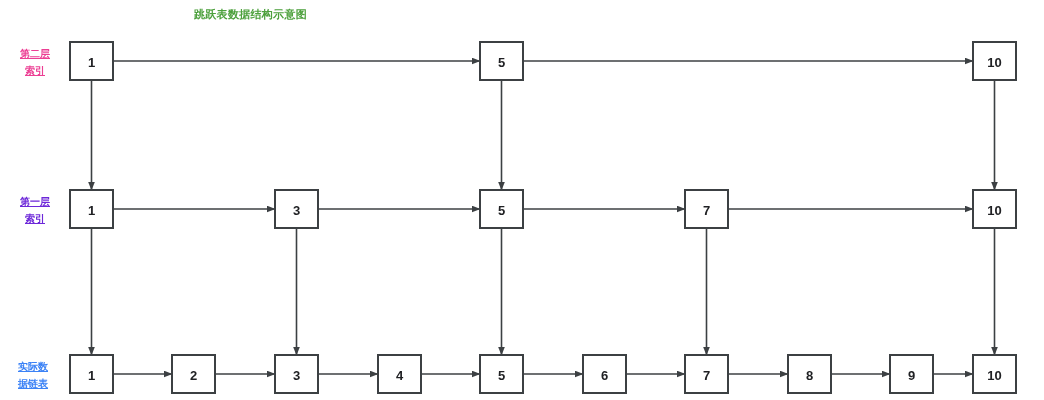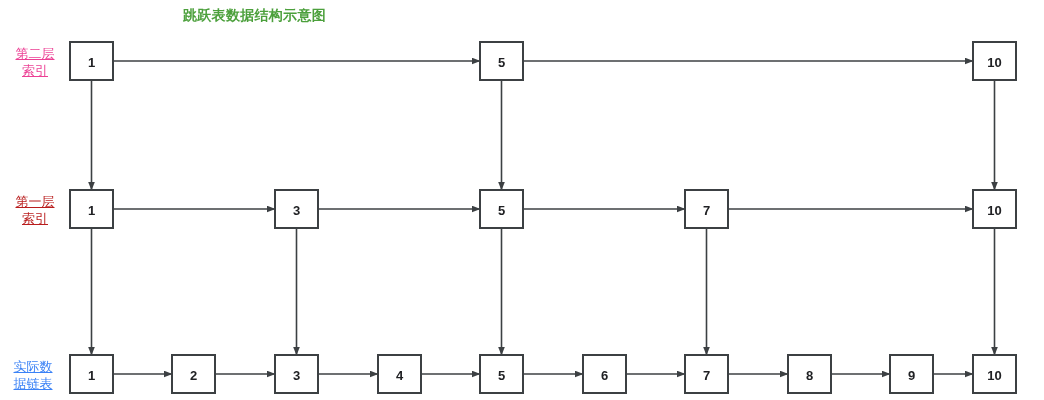--- a/index.html
+++ b/index.html
@@ -14,33 +14,33 @@
     overflow: hidden;
     position: relative;
   }
   #diagram-root {
     position: relative;
     width: 1044px;
     height: 400px;
   }
   #diagram-title {
     position: absolute;
-    left: 183px;
+    left: 194px;
     top: 7px;
-    font-size: 14px;
+    font-size: 11px;
     font-weight: bold;
     letter-spacing: 0.3px;
     white-space: nowrap;
   }
   .row-label {
     position: absolute;
     width: 62px;
     text-align: center;
-    font-size: 13px;
-    font-weight: normal;
+    font-size: 10px;
+    font-weight: bold;
     line-height: 17px;
     white-space: nowrap;
   }
   .row-label .lbl-line {
     display: block;
     text-decoration: underline;
     text-underline-offset: 1px;
   }
   svg#diagram-svg {
     position: absolute;
@@ -173,21 +173,21 @@
           <text x="994.5" y="375" fill="#202124">10</text>
         </g>
       </g>
     </svg>
 
   <div id="row-labels">
       <div class="row-label" style="left: 4px; top: 45px; color: rgb(236, 63, 148);">
         <span class="lbl-line">第二层</span>
         <span class="lbl-line">索引</span>
       </div>
-      <div class="row-label" style="left: 4px; top: 193px; color: #b91c1c;">
+      <div class="row-label" style="left: 4px; top: 193px; color: #6d28d9;">
         <span class="lbl-line">第一层</span>
         <span class="lbl-line">索引</span>
       </div>
       <div class="row-label" style="left: 2px; top: 358px; color: #3b82f6;">
         <span class="lbl-line">实际数</span>
         <span class="lbl-line">据链表</span>
       </div>
     </div>
 
 </div>

